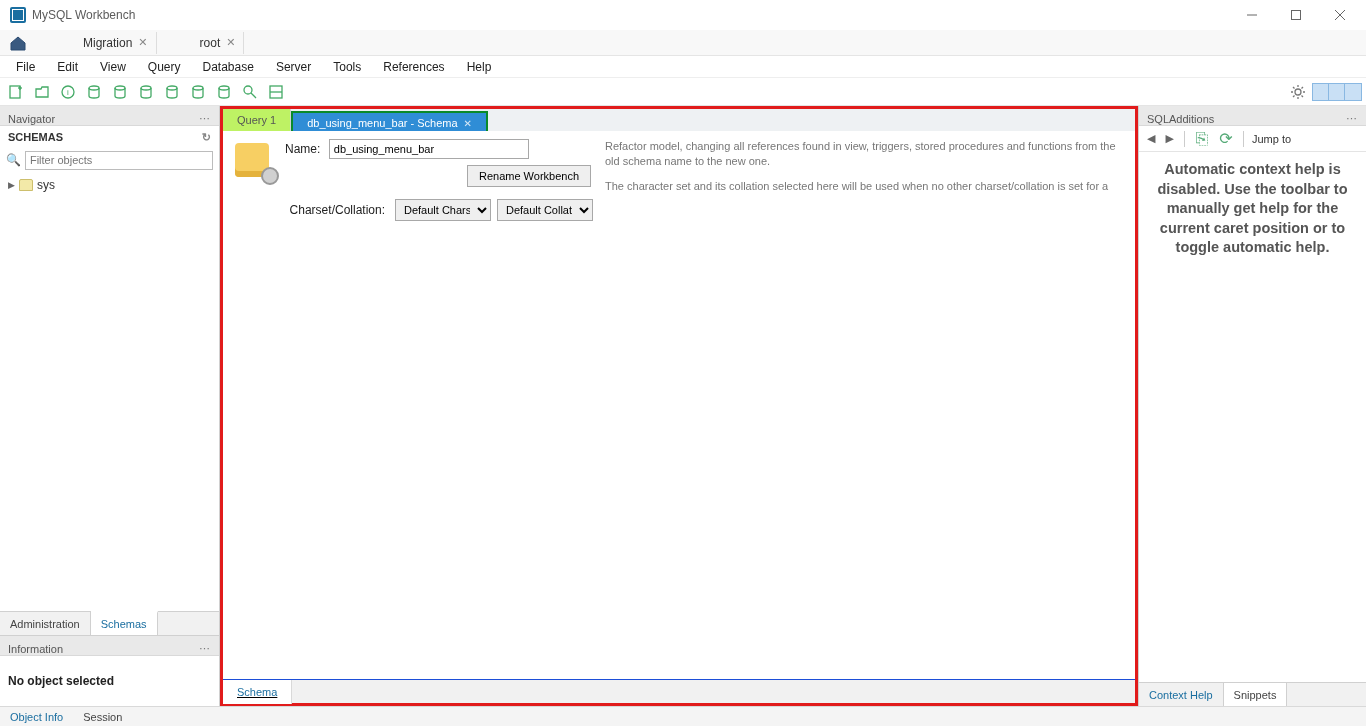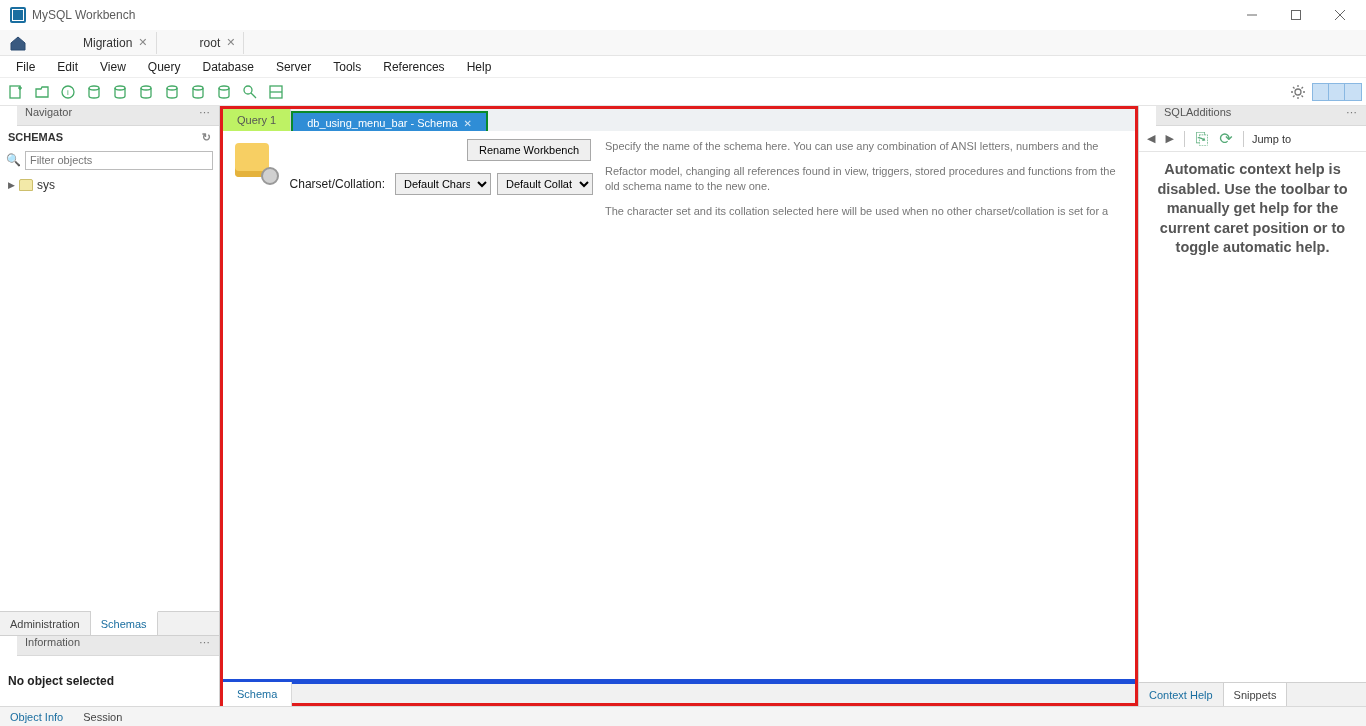--- a/index.html
+++ b/index.html
@@ -32,21 +32,21 @@
 .toolbar .gear svg{stroke:#777;}
 .toolbar .panes { display:flex; border:1px solid #89b8e2; height:18px;}
 .toolbar .panes div{ width:16px; background:#c9e0f5; border-right:1px solid #89b8e2;}
 .toolbar .panes div:last-child{border-right:none;}
 
 
 .body { display:flex; height: calc(726px - 30px - 26px - 22px - 28px - 20px); }
 
 
 .navigator { width:220px; border-right:1px solid #d0d0d0; display:flex; flex-direction:column; background:#fff;}
-.panelhead { height:20px; background:#e9e9e9; border-bottom:1px solid #d9d9d9; font-size:11px; color:#555; padding:0 8px; display:flex;align-items:flex-start;margin-left:17px;}
+.panelhead { height:20px; background:#e9e9e9; border-bottom:1px solid #d9d9d9; font-size:11px; color:#555; padding:0 8px; display:flex;align-items:flex-end;}
 .panelhead .dots{margin-left:auto; letter-spacing:1px;color:#777;}
 .schemas-head { height:22px; display:flex; align-items:center; padding:0 8px; font-size:11px; font-weight:bold; color:#333;}
 .schemas-head .refresh{margin-left:auto; color:#888;}
 .filterrow { height:24px; display:flex; align-items:center; padding:2px 6px; gap:4px;}
 .filterrow .mag { color:#888; font-size:12px;}
 .filterrow input { flex:1; height:19px; border:1px solid #bcbcbc; font-size:11px; padding:0 4px; color:#888;}
 .tree { flex:1; padding:4px 4px; font-size:12px; color:#333;}
 .tree .node { display:flex; align-items:center; gap:4px; height:18px; padding-left:4px;}
 .tree .node .arrow { font-size:9px; color:#666;}
 .tree .node .dbicon { width:14px;height:12px; background:#f3e9a8; border:1px solid #cdbf6d; border-radius:2px 2px 0 0;}
@@ -70,21 +70,21 @@
 .schema-icon { width:44px; height:42px; position:relative; margin-top:2px;}
 .schema-icon .cyl{ width:34px;height:34px; background:#f7cf63; border-radius:4px; position:absolute; left:2px; top:2px; box-shadow:inset 0 -6px 0 #e4b23c;}
 .schema-icon .cog{ position:absolute; right:-2px; bottom:-2px; width:18px;height:18px; background:#d0d0d0; border-radius:50%; border:2px solid #999;}
 .lbl { font-size:12px; color:#222; text-align:right; padding-right:4px;}
 .txtinput { height:20px; border:1px solid #a8a8a8; font-size:11px; padding:0 4px; width:200px;}
 .btn { height:22px; border:1px solid #a8a8a8; background:#efefef; font-size:11px; padding:0 10px; }
 .sel { height:22px; border:1px solid #a8a8a8; background:#efefef; font-size:11px; padding:0 4px; width:96px; }
 .desc { font-size:11px; color:#777; line-height:1.35; }
 .form-descs { flex:1; padding-left:4px; max-width:520px; display:flex; flex-direction:column; gap:10px;}
 
-.subtabs { height:24px; background:#f1f1f1; border-top:5px solid #1d4ed8; display:flex; align-items:center;}
+.subtabs { height:24px; background:#f1f1f1; border-top:1px solid #1d4ed8; display:flex; align-items:center;text-decoration:underline;}
 .subtabs .stab { font-size:11px; color:#1a6ea0; padding:0 14px; background:#fff; height:24px; display:flex;align-items:center; border-right:1px solid #d9d9d9;}
 
 .applybar { height:34px; background:#fff; display:flex; align-items:center; justify-content:flex-end; padding:0 12px; gap:10px;}
 .applybar .apply-wrap { border:3px solid #0a8a2a; padding:2px;}
 .abtn { width:70px; height:22px; border:1px solid #a8a8a8; background:#efefef; font-size:11px;}
 
 
 .output-head { height:20px; background:#e9e9e9; font-size:11px; color:#555; padding:0 8px; display:flex; align-items:center; border-top:1px solid #d0d0d0;}
 
 
@@ -286,31 +286,34 @@
         </div>
       </div>
 
       <div class="schema-form">
         <div class="schema-top">
           <div class="schema-icon">
             <div class="cyl"></div>
               <div class="cog"></div>
           </div>
           <div style="display:flex; flex-direction:column; gap:6px;">
+            <div class="name-highlight">
+              <span class="lbl" style="width:52px;text-align:right">Name:</span>
+              <input class="txtinput" value="db_using_menu_bar" style="">
+            </div>
             <div style="display:flex; justify-content:flex-end; padding-right:2px;">
               <button class="btn" style="width:124px">Rename Workbench</button>
             </div>
             <div style="display:flex; align-items:center; gap:6px; margin-top:6px;">
               <span class="lbl" style="width:104px">Charset/Collation:</span>
               <select class="sel"><option>Default Charset</option></select>
               <select class="sel"><option>Default Collation</option></select>
             </div>
           </div>
           <div class="form-descs">
-            <div class="desc">Specify the name of the schema here. You can use any combination of ANSI letters, numbers and the</div>
             <div class="desc">Refactor model, changing all references found in view, triggers, stored procedures and functions from the old schema name to the new one.</div>
             <div class="desc">The character set and its collation selected here will be used when no other charset/collation is set for a</div>
           </div>
         </div>
         <div style="flex:1"></div>
       </div>
 
       <div class="subtabs">
         <div class="stab">Schema</div>
       </div>

